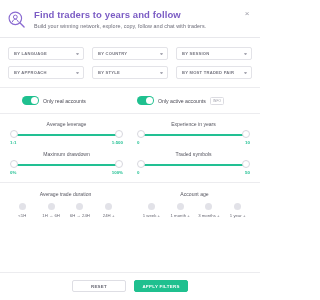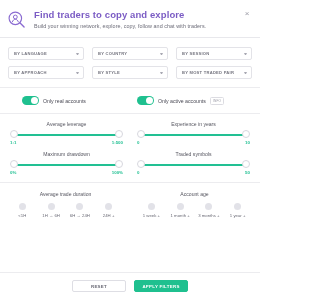--- a/index.html
+++ b/index.html
@@ -149,21 +149,21 @@
   <div class="header">
     <span class="hdr-icon">
       <svg viewBox="0 0 24 24" width="20" height="20">
         <circle cx="10" cy="10" r="7.5" fill="none" stroke="#8a6bd1" stroke-width="1.4"></circle>
         <circle cx="10" cy="8.4" r="2.3" fill="none" stroke="#8a6bd1" stroke-width="1.2"></circle>
         <path d="M6.4 14.2c.7-2 2-3 3.6-3s2.9 1 3.6 3" fill="none" stroke="#8a6bd1" stroke-width="1.2" stroke-linecap="round"></path>
         <line x1="15.4" y1="15.4" x2="20.5" y2="20.5" stroke="#8a6bd1" stroke-width="1.6" stroke-linecap="round"></line>
       </svg>
     </span>
     <div class="hdr-text">
-      <div class="hdr-title">Find traders to copy and explore</div>
+      <div class="hdr-title">Find traders to years and follow</div>
       <div class="hdr-sub">Build your winning network, explore, copy, follow and chat with traders.</div>
     </div>
     <div class="close-btn">×</div>
   </div>
 
   <div class="body">
 
     <div class="select-grid">
       <div class="select">
         <span class="select-label">BY LANGUAGE</span>

